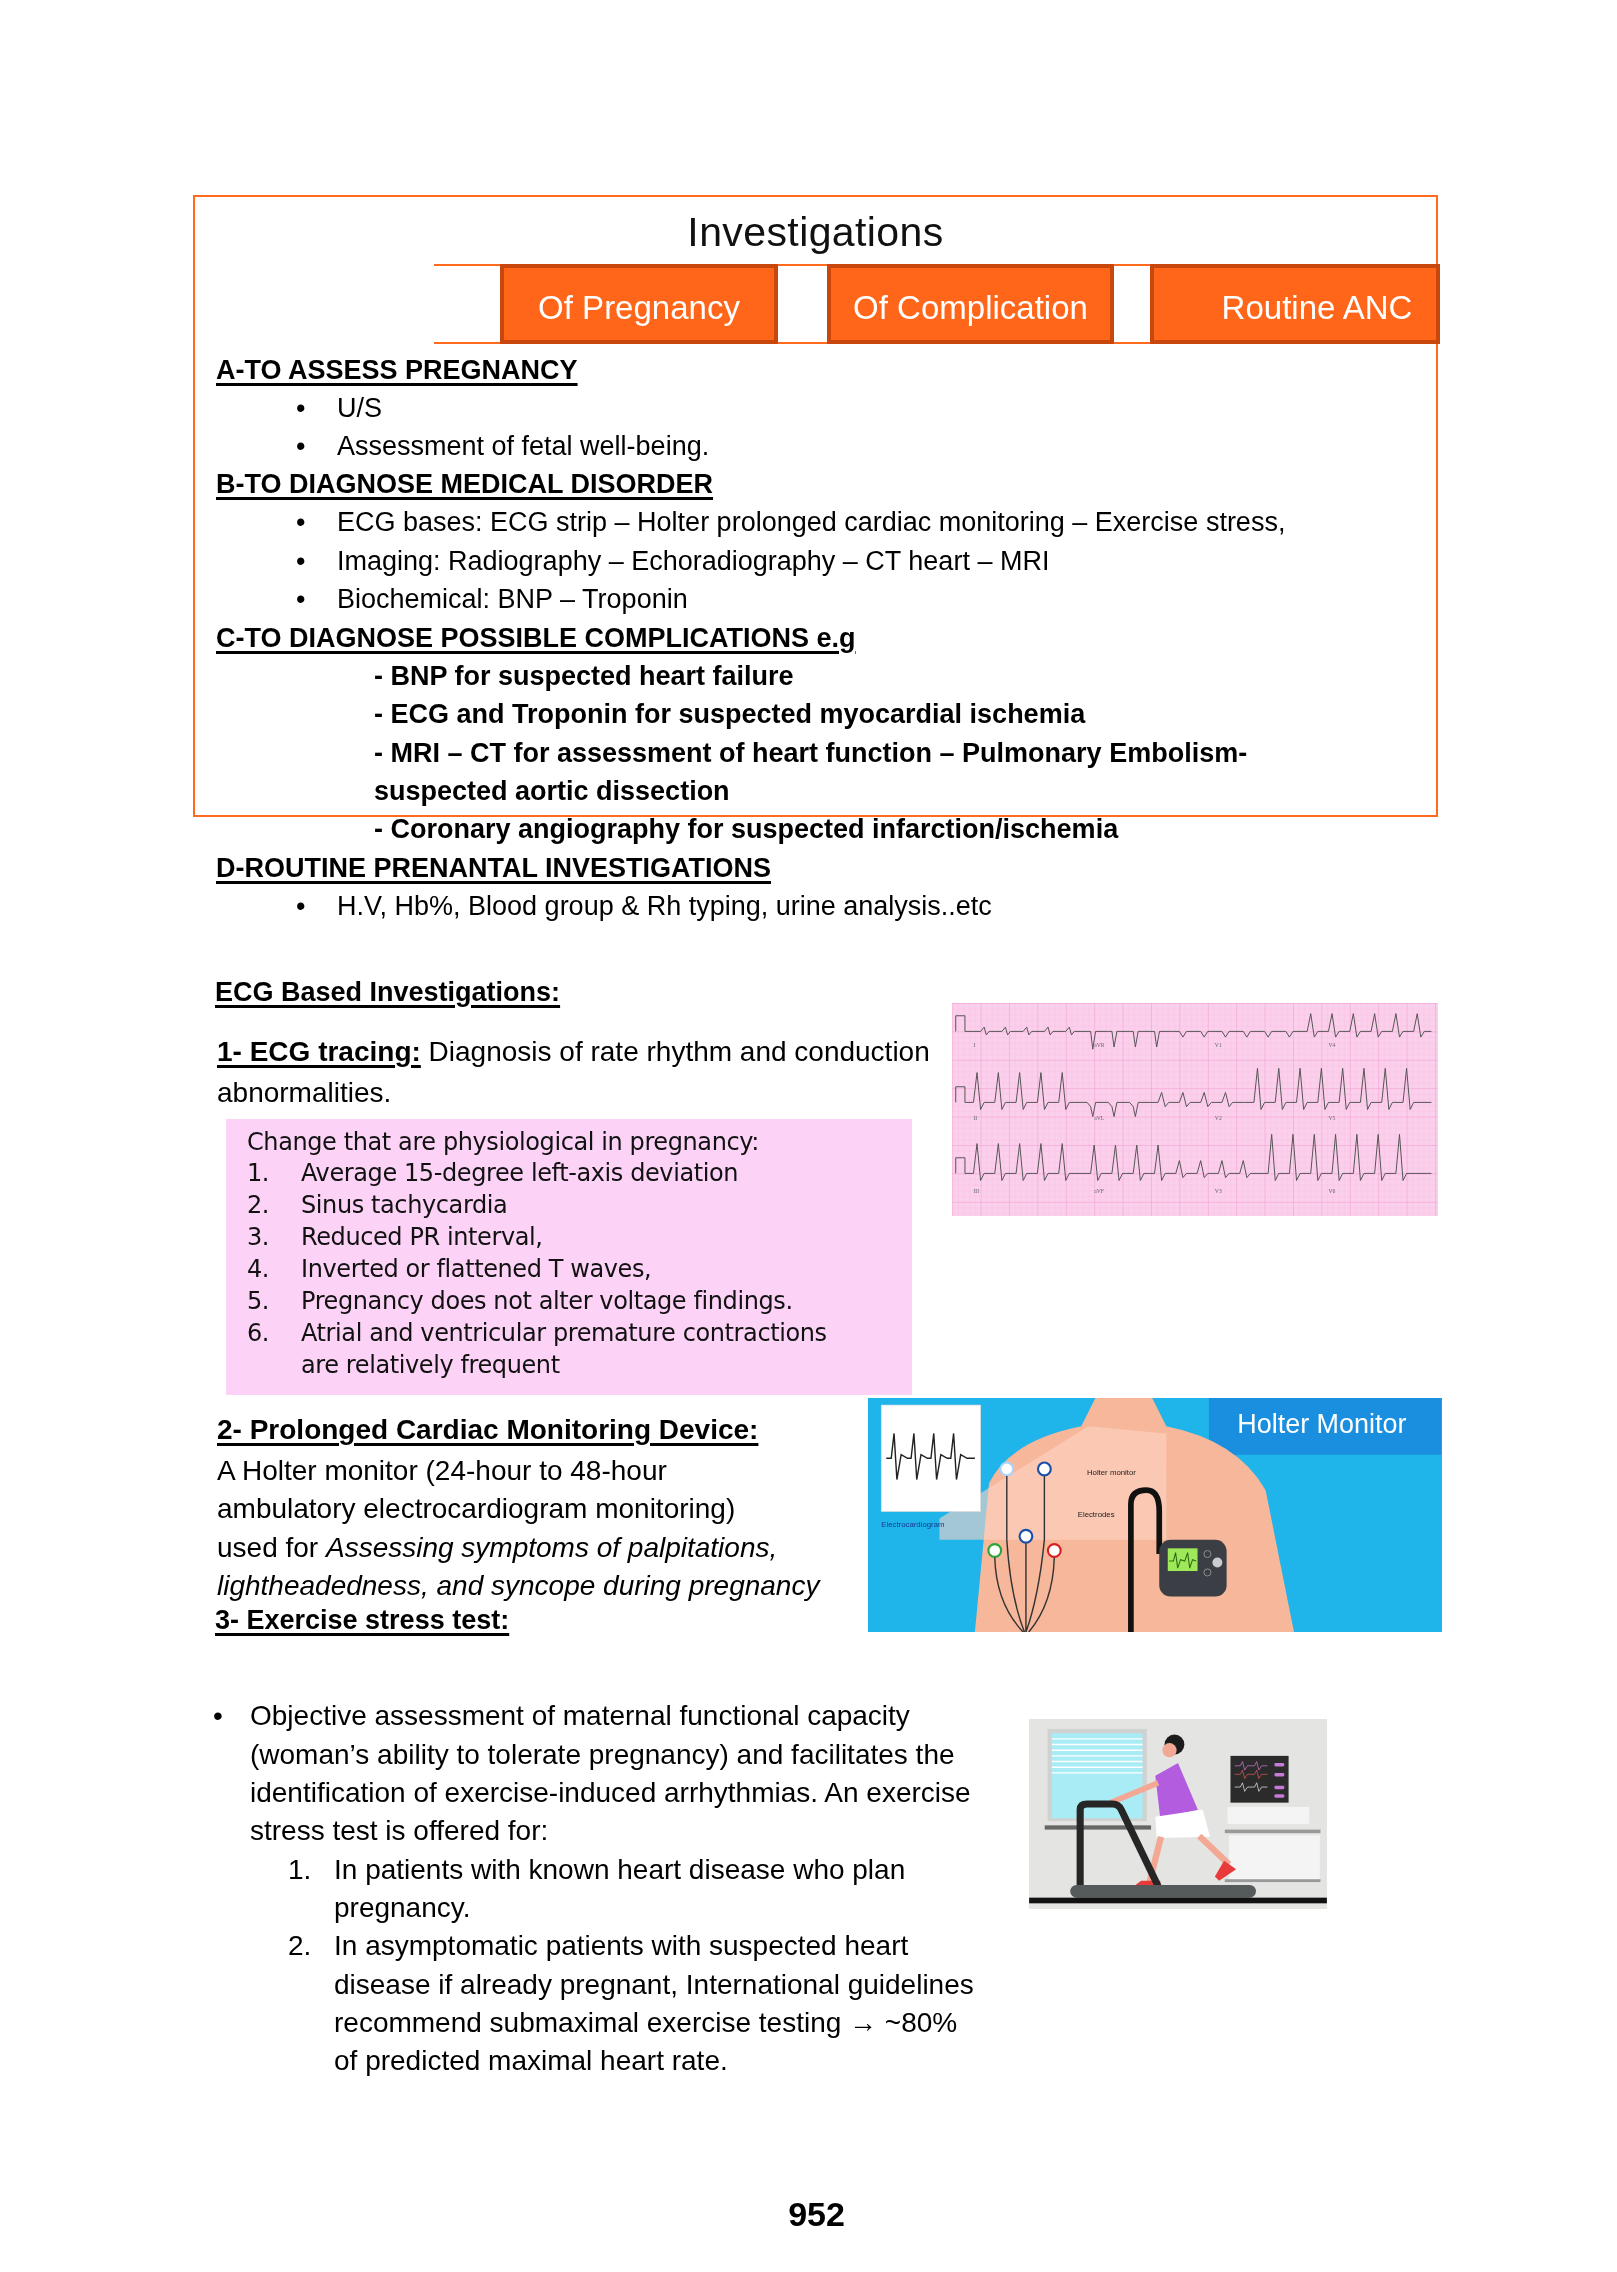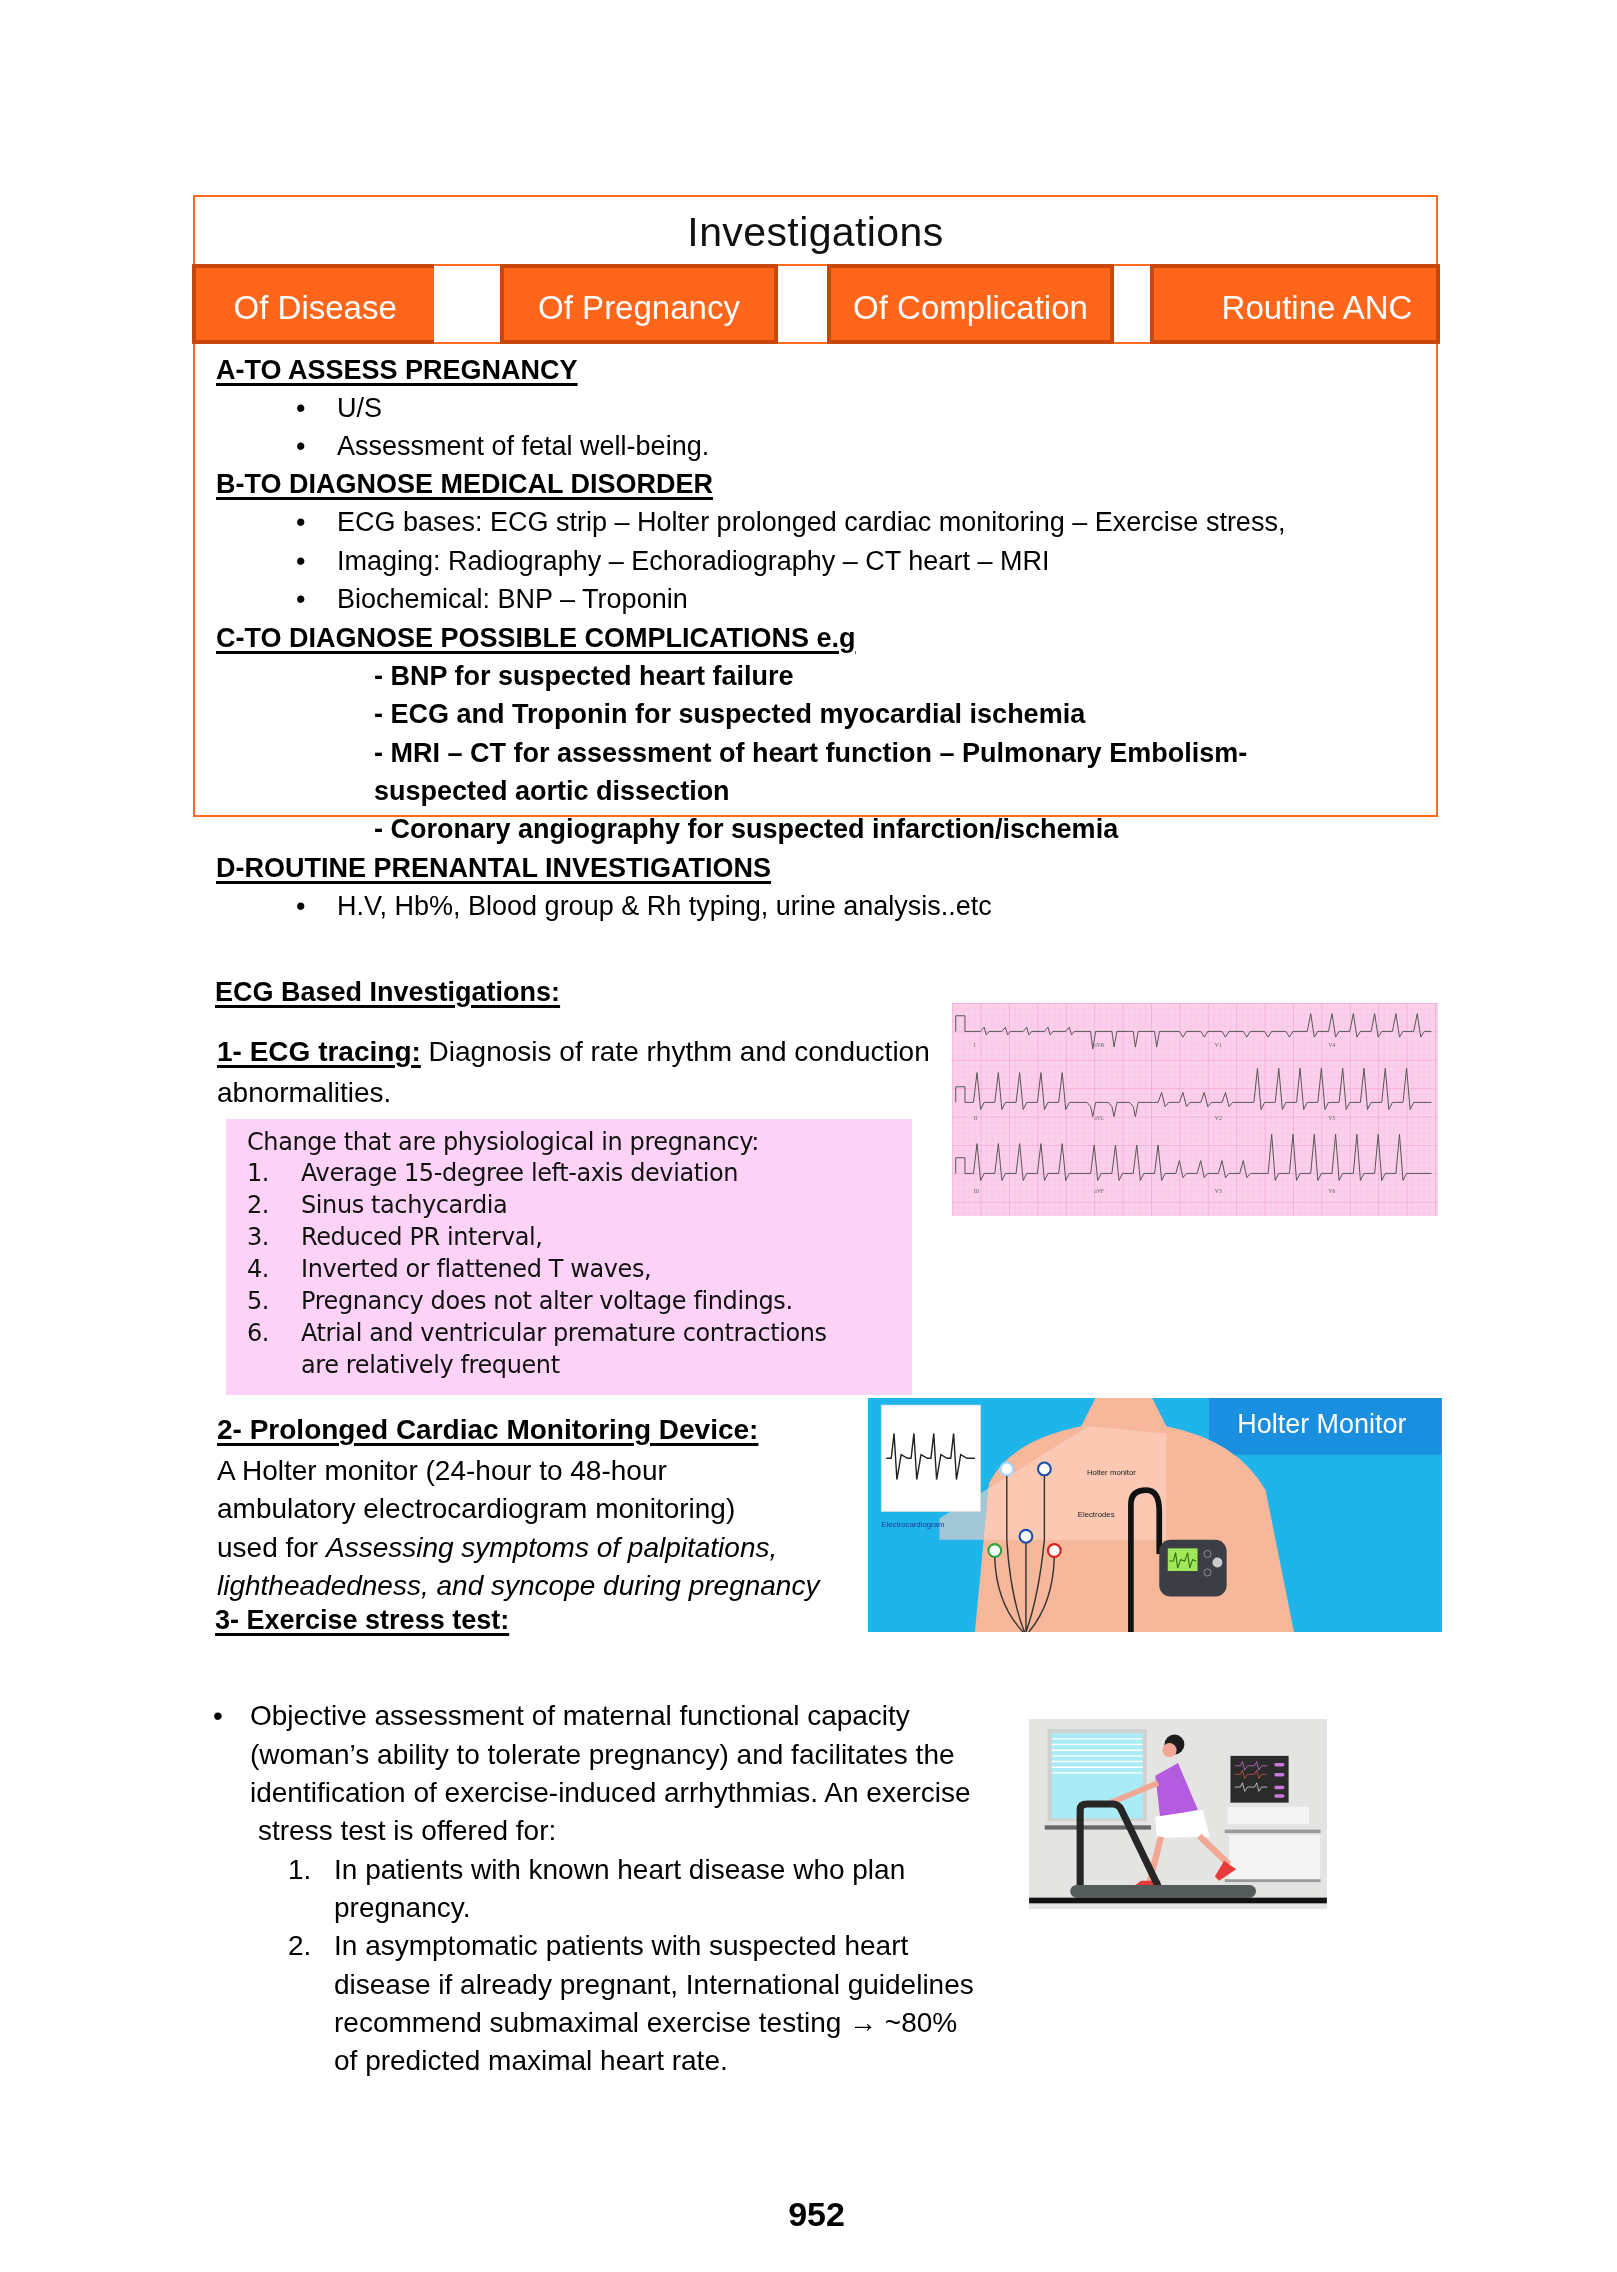--- a/index.html
+++ b/index.html
@@ -49,21 +49,20 @@
   #exercise-img { left:1029px; top:1719px; width:298px; height:190px; background:#e4e5e2; overflow:hidden; }
 
   #page-number { left:781px; top:2195px; width:71px; text-align:center; font-weight:bold; font-size:34px; }
 </style>
 </head>
 <body>
 
 <div id="inv-box" class="abs">
   <div id="inv-title" class="abs">Investigations</div>
 
-  <div id="tab-disease" class="abs tab left">Of Disease</div>
   <div class="abs tab-gap" style="left:239px;width:66px;"></div>
   <div id="tab-pregnancy" class="abs tab">Of Pregnancy</div>
   <div class="abs tab-gap" style="left:583px;width:49px;"></div>
   <div id="tab-complication" class="abs tab">Of Complication</div>
   <div class="abs tab-gap" style="left:919px;width:36px;"></div>
   <div id="tab-anc" class="abs tab right">Routine ANC</div>
 
   <div class="abs sec-head" style="left:21px;top:158px;">A-TO ASSESS PREGNANCY</div>
   <div class="abs bul" style="left:142px;top:196px;"><span class="dot">•</span><span>U/S</span></div>
   <div class="abs bul" style="left:142px;top:234px;"><span class="dot">•</span><span>Assessment of fetal well-being.</span></div>
@@ -179,21 +178,21 @@
     <text x="308" y="108" font-size="11" fill="#222" font-family="Liberation Sans, sans-serif">Holter monitor</text>
     <text x="520" y="50" font-size="38" fill="#ffffff" font-family="Liberation Sans, sans-serif">Holter Monitor</text>
   </svg>
 </div>
 
 <div class="abs h-under" style="left:215px;top:1605px;font-size:27px;white-space:nowrap;">3- Exercise stress test:</div>
 <div class="abs body-text" style="left:213px;top:1697px;">•</div>
 <div class="abs body-text" style="left:250px;top:1697px;white-space:nowrap;">Objective assessment of maternal functional capacity</div>
 <div class="abs body-text" style="left:250px;top:1736px;white-space:nowrap;">(woman’s ability to tolerate pregnancy) and facilitates the</div>
 <div class="abs body-text" style="left:250px;top:1774px;white-space:nowrap;">identification of exercise-induced arrhythmias. An exercise</div>
-<div class="abs body-text" style="left:250px;top:1812px;white-space:nowrap;margin-left:8px;">stress test is offered for:</div>
+<div class="abs body-text" style="left:250px;top:1812px;white-space:nowrap;">stress test is offered for:</div>
 
 <div class="abs body-text" style="left:288px;top:1851px;">1.</div>
 <div class="abs body-text" style="left:334px;top:1851px;white-space:nowrap;">In patients with known heart disease who plan</div>
 <div class="abs body-text" style="left:334px;top:1889px;white-space:nowrap;">pregnancy.</div>
 
 <div class="abs body-text" style="left:288px;top:1927px;">2.</div>
 <div class="abs body-text" style="left:334px;top:1927px;white-space:nowrap;">In asymptomatic patients with suspected heart</div>
 <div class="abs body-text" style="left:334px;top:1966px;white-space:nowrap;">disease if already pregnant, International guidelines</div>
 <div class="abs body-text" style="left:334px;top:2004px;white-space:nowrap;">recommend submaximal exercise testing → ~80%</div>
 <div class="abs body-text" style="left:334px;top:2042px;white-space:nowrap;">of predicted maximal heart rate.</div>

